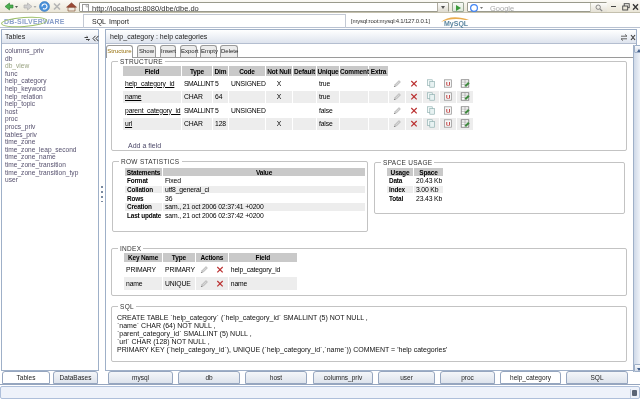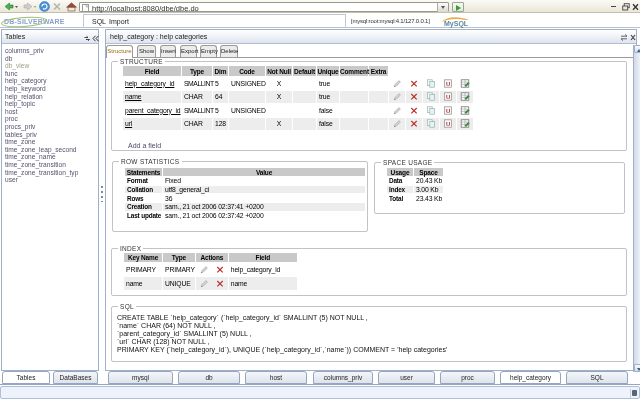--- a/index.html
+++ b/index.html
@@ -77,20 +77,33 @@
         <rect x="0.5" y="0.5" width="6" height="7" fill="#fff" stroke="#999"></rect>
         <path d="M4 0.5 L6.5 3 L4 3 Z" fill="#ddd" stroke="#999" stroke-width="0.5"></path>
       </svg>
       <div class="abs" style="left:12px;top:1px;font-size:7.5px;color:#333;">http://localhost:8080/dbe/dbe.do</div>
       <div class="abs" style="left:357px;top:0px;width:11px;height:9.5px;background:linear-gradient(#fdfdfd,#dcd8cc);border-left:1px solid #b0aca0;">
         <div class="abs" style="left:3px;top:3px;width:0;height:0;border-left:2.5px solid transparent;border-right:2.5px solid transparent;border-top:3.5px solid #555;"></div>
       </div>
     </div>
     <div class="abs" style="left:452px;top:1.5px;width:12px;height:10px;border:1px solid #9aa694;border-radius:1px;background:linear-gradient(#f8faf6,#dfe8da);">
       <div class="abs" style="left:3px;top:2px;width:0;height:0;border-top:3px solid transparent;border-bottom:3px solid transparent;border-left:5px solid #3a9a3a;"></div>
+    </div>
+    <div id="searchbox" class="abs">
+      <svg class="abs" style="left:2px;top:1px" width="16" height="8" viewBox="0 0 16 8">
+        <circle cx="4" cy="4" r="3.4" fill="none" stroke="#4285f4" stroke-width="1.2"></circle>
+        <path d="M10 3 l3 0 l-1.5 2 z" fill="#777"></path>
+      </svg>
+      <div class="abs" style="left:22px;top:1px;font-size:7.5px;color:#aaa;">Google</div>
+      <div class="abs" style="left:122px;top:0px;width:17px;height:9.5px;border-left:1px solid #c9c9bc;background:linear-gradient(#fcfcfa,#e4e0d4);">
+        <svg class="abs" style="left:4px;top:1px" width="8" height="8" viewBox="0 0 8 8">
+          <circle cx="3.2" cy="3.2" r="2.2" fill="none" stroke="#888" stroke-width="1"></circle>
+          <path d="M5 5 L7.2 7.2" stroke="#888" stroke-width="1.2"></path>
+        </svg>
+      </div>
     </div>
     <div class="abs" style="left:611px;top:5.5px;width:5px;height:1.5px;background:#444;"></div>
     <svg class="abs" style="left:622px;top:2.5px" width="8" height="8" viewBox="0 0 8 8">
       <rect x="2.2" y="0.7" width="5" height="4" fill="none" stroke="#444" stroke-width="0.9"></rect>
       <rect x="0.7" y="3" width="5" height="4" fill="#eae6d8" stroke="#444" stroke-width="0.9"></rect>
     </svg>
     <svg class="abs" style="left:632px;top:2.5px" width="7" height="8" viewBox="0 0 7 8">
       <path d="M1 1.2 L6 6.8 M6 1.2 L1 6.8" stroke="#333" stroke-width="1.3"></path>
     </svg>
   </div>

